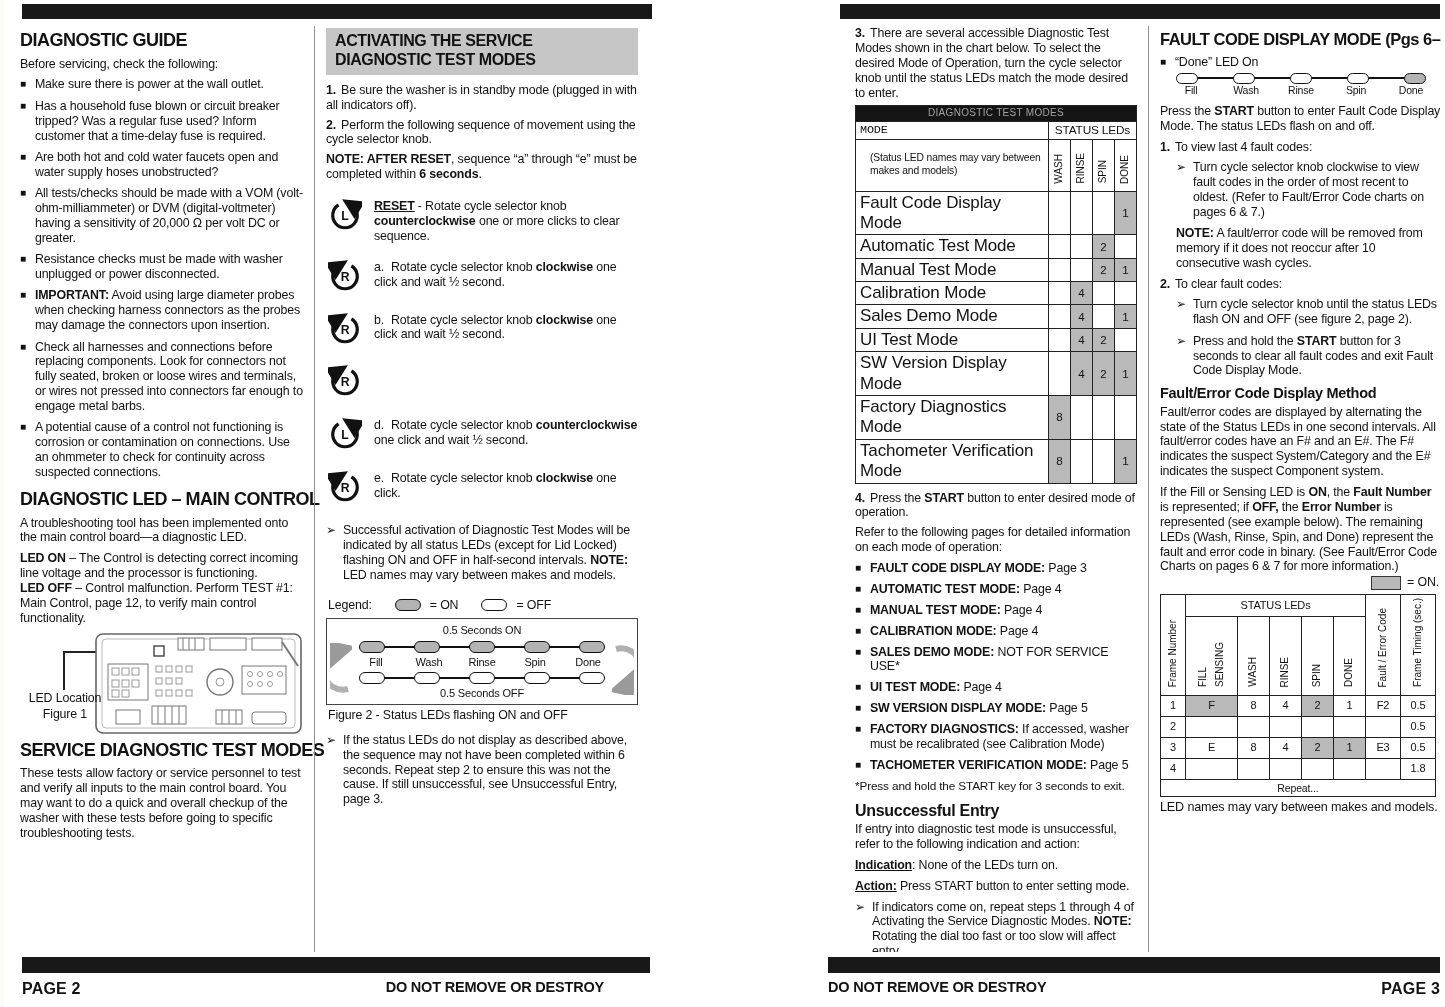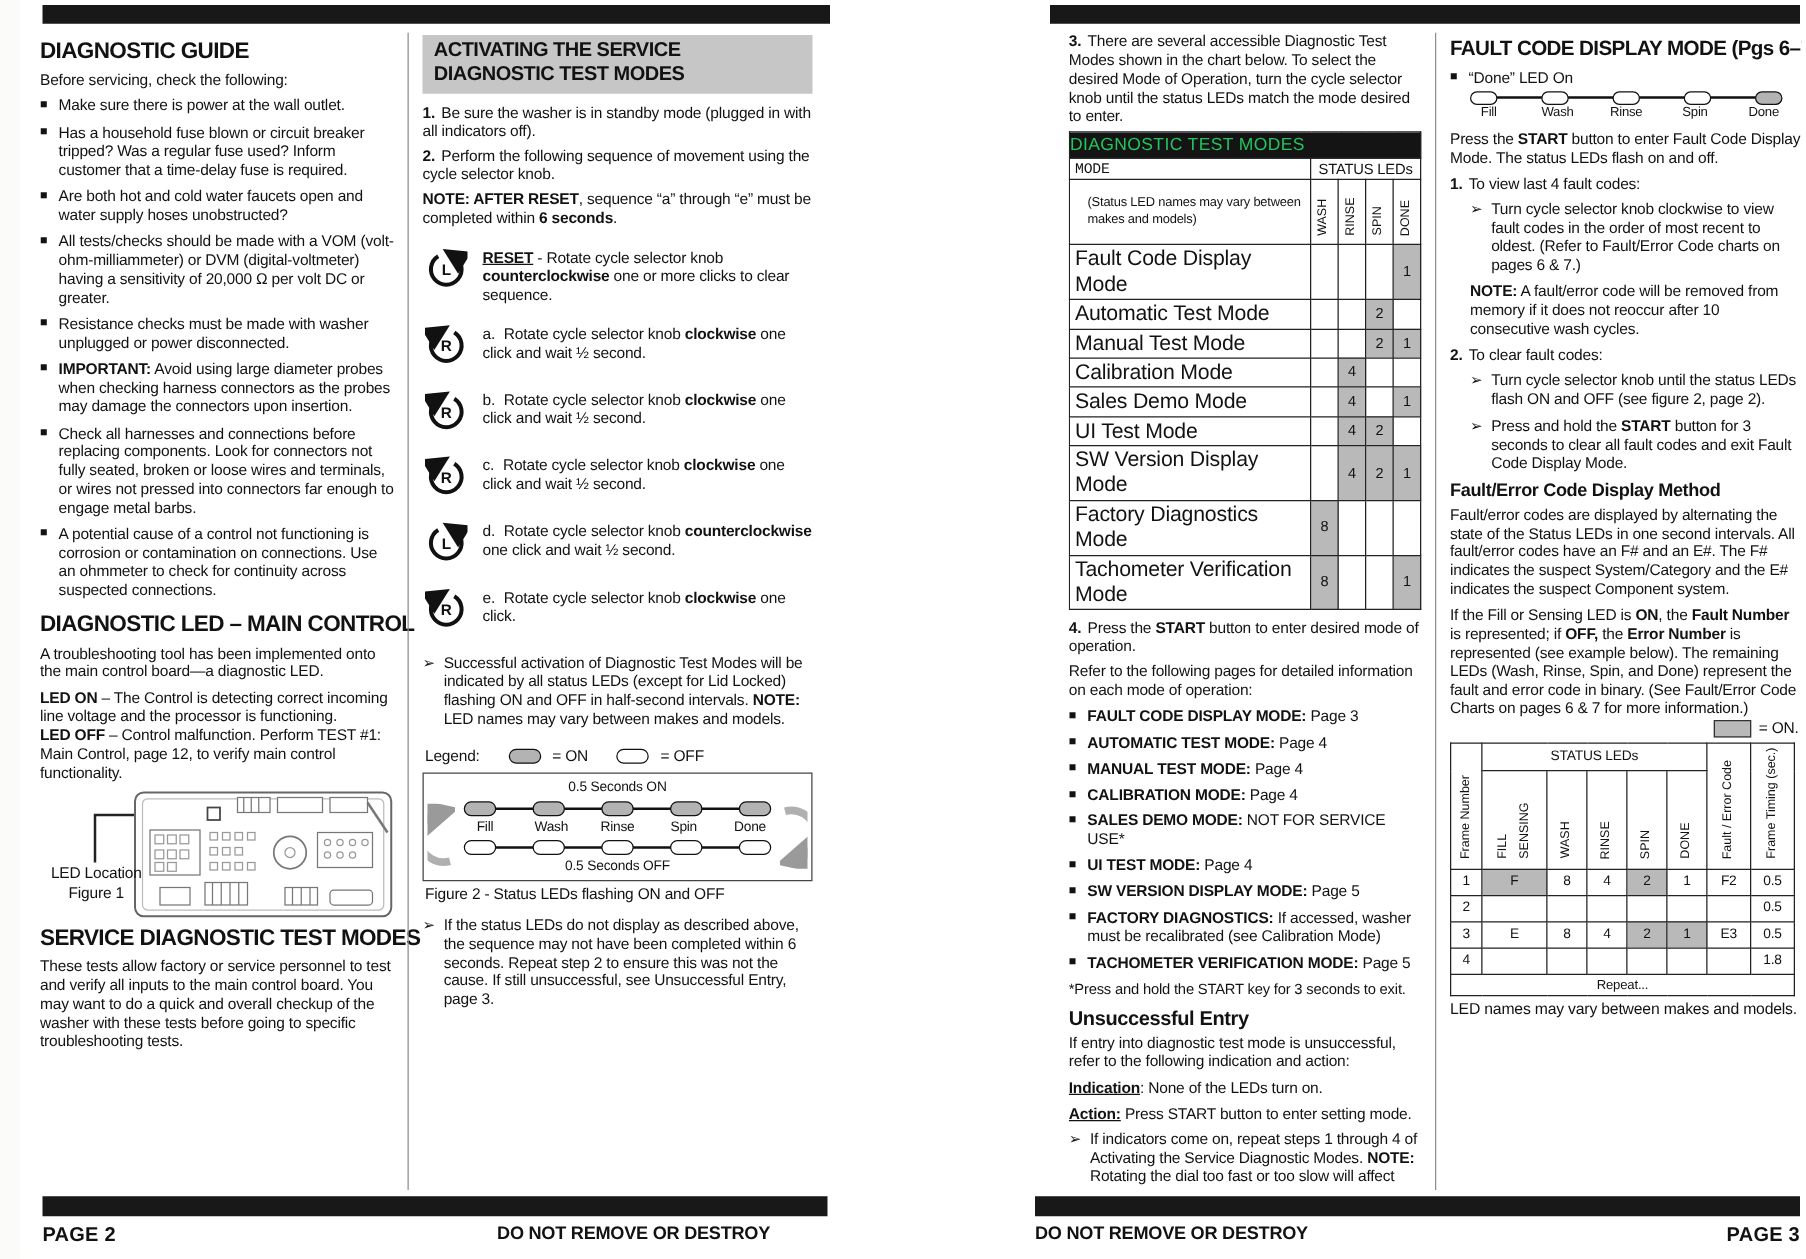--- a/index.html
+++ b/index.html
@@ -1,20 +1,20 @@
 <!DOCTYPE html>
 <html><head>
 <meta charset="utf-8">
 <style>
   * { margin:0; padding:0; box-sizing:border-box; }
   html,body { width:1445px; height:1007px; background:#fbfbfa; }
   body { font-family:"Liberation Sans", sans-serif; color:#121212; font-size:12.4px;
          line-height:1.2; letter-spacing:-0.15px; position:relative; overflow:hidden; }
   .page { position:absolute; top:0; height:1007px; background:#fff; overflow:hidden; }
-  #page2 { left:16px; width:722px; }
+  #page2 { left:4px; width:722px; }
   #page3 { left:722px; width:723px; }
   .topbar { position:absolute; top:4px; height:15px; background:#181818; }
   #page2 .topbar { left:18px; width:630px; }
   #page3 .topbar { left:118px; width:600px; }
   .botbar { position:absolute; top:957px; height:16px; background:#181818; }
   #page2 .botbar { left:18px; width:628px; }
   #page3 .botbar { left:106px; width:612px; }
   .footrow { position:absolute; top:979px; display:flex; justify-content:space-between; font-weight:bold; }
   #page2 .footrow { left:18px; width:628px; padding-right:46px; }
   #page3 .footrow { left:106px; width:612px; }
@@ -62,21 +62,21 @@
   .f2mid { padding:0 24px; }
   .f2box .ledrow { margin:3px 0; }
   .f2arrow { position:absolute; top:24px; }
   .f2arrow.l { left:3px; } .f2arrow.r { right:3px; }
   .figcap { font-size:12.4px; margin:2px 0 10px 2px; }
 
   
   table { border-collapse:collapse; }
   .dt { width:100%; margin:4px 0 7px; }
   .dt th, .dt td { border:1px solid #222; }
-  .dt .ttl { background:#141414; color:#22c55e; font-size:14px; letter-spacing:0.3px; padding:1px 0 2px; }
+  .dt .ttl { background:#141414; color:#a3a3a3; font-size:10px; letter-spacing:0.3px; text-align:center; padding:1px 0 2px; }
   .dt .modeh { font-size:11.8px; font-weight:normal; text-align:left; padding:1px 4px;font-family:Liberation Mono, monospace; }
   .dt .slh { font-size:11.8px; font-weight:normal; text-align:center; }
   .dt .note { font-size:10.3px; padding:3px 4px 3px 14px; vertical-align:middle; line-height:1.25; }
   .dt .ledh { vertical-align:bottom; text-align:center; padding:3px 1px 3px; height:52px; font-weight:normal; }
   .dt td.m { font-size:17px; padding:1px 4px; height:16px; }
   .dt td.v { width:22px; text-align:center; font-size:11.6px; }
   .on { background:#b9b9b9; }
 
   .vt { writing-mode:vertical-rl; transform:rotate(180deg); font-size:10px; line-height:1.05; letter-spacing:0; display:inline-block; }
 
@@ -279,21 +279,20 @@
         <div class="rtext"><span class="rlabel">b.</span><span>Rotate cycle selector knob </span><b>clockwise</b><span> one click and wait ½ second.</span></div>
       </div>
 
       <div class="rstep">
         <span class="ricon">
           <svg width="34" height="34" viewBox="0 0 36 36">
               <path d="M 24.8 7.4 A 13 13 0 1 1 11.2 7.4" fill="none" stroke="#111" stroke-width="3.4" style="marker-end:url(#ahb)"></path>
               <text x="18" y="23.5" text-anchor="middle" font-size="13" font-weight="bold" fill="#111">R</text>
             </svg>
         </span>
-        <div class="rtext"><span class="rlabel">c.</span><span>Rotate cycle selector knob </span><b>clockwise</b><span> one click and wait ½ second.</span></div>
       </div>
 
       <div class="rstep">
         <span class="ricon">
           <svg width="34" height="34" viewBox="0 0 36 36">
               <path d="M 11.2 7.4 A 13 13 0 1 0 24.8 7.4" fill="none" stroke="#111" stroke-width="3.4" style="marker-end:url(#ahb)"></path>
               <text x="18" y="23.5" text-anchor="middle" font-size="13" font-weight="bold" fill="#111">L</text>
             </svg>
         </span>
         <div class="rtext"><span class="rlabel">d.</span><span>Rotate cycle selector knob </span><b>counterclockwise</b><span> one click and wait ½ second.</span></div>

